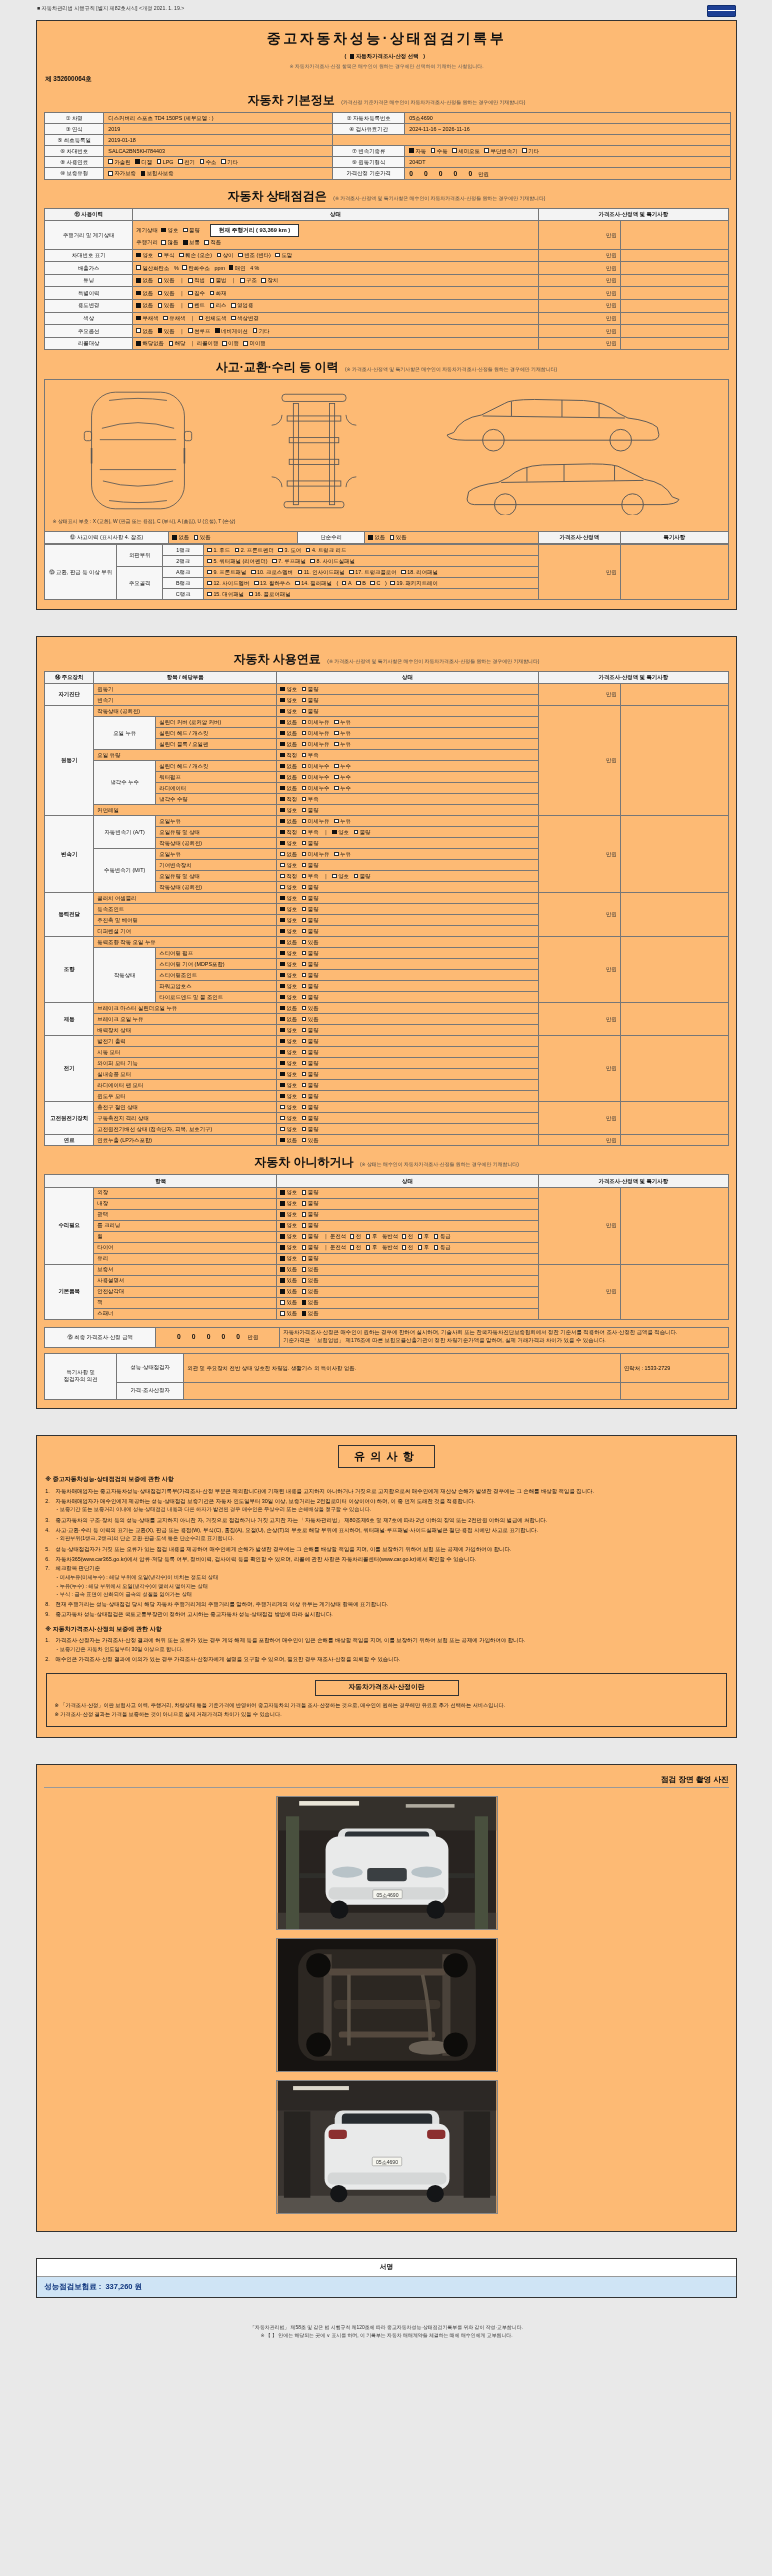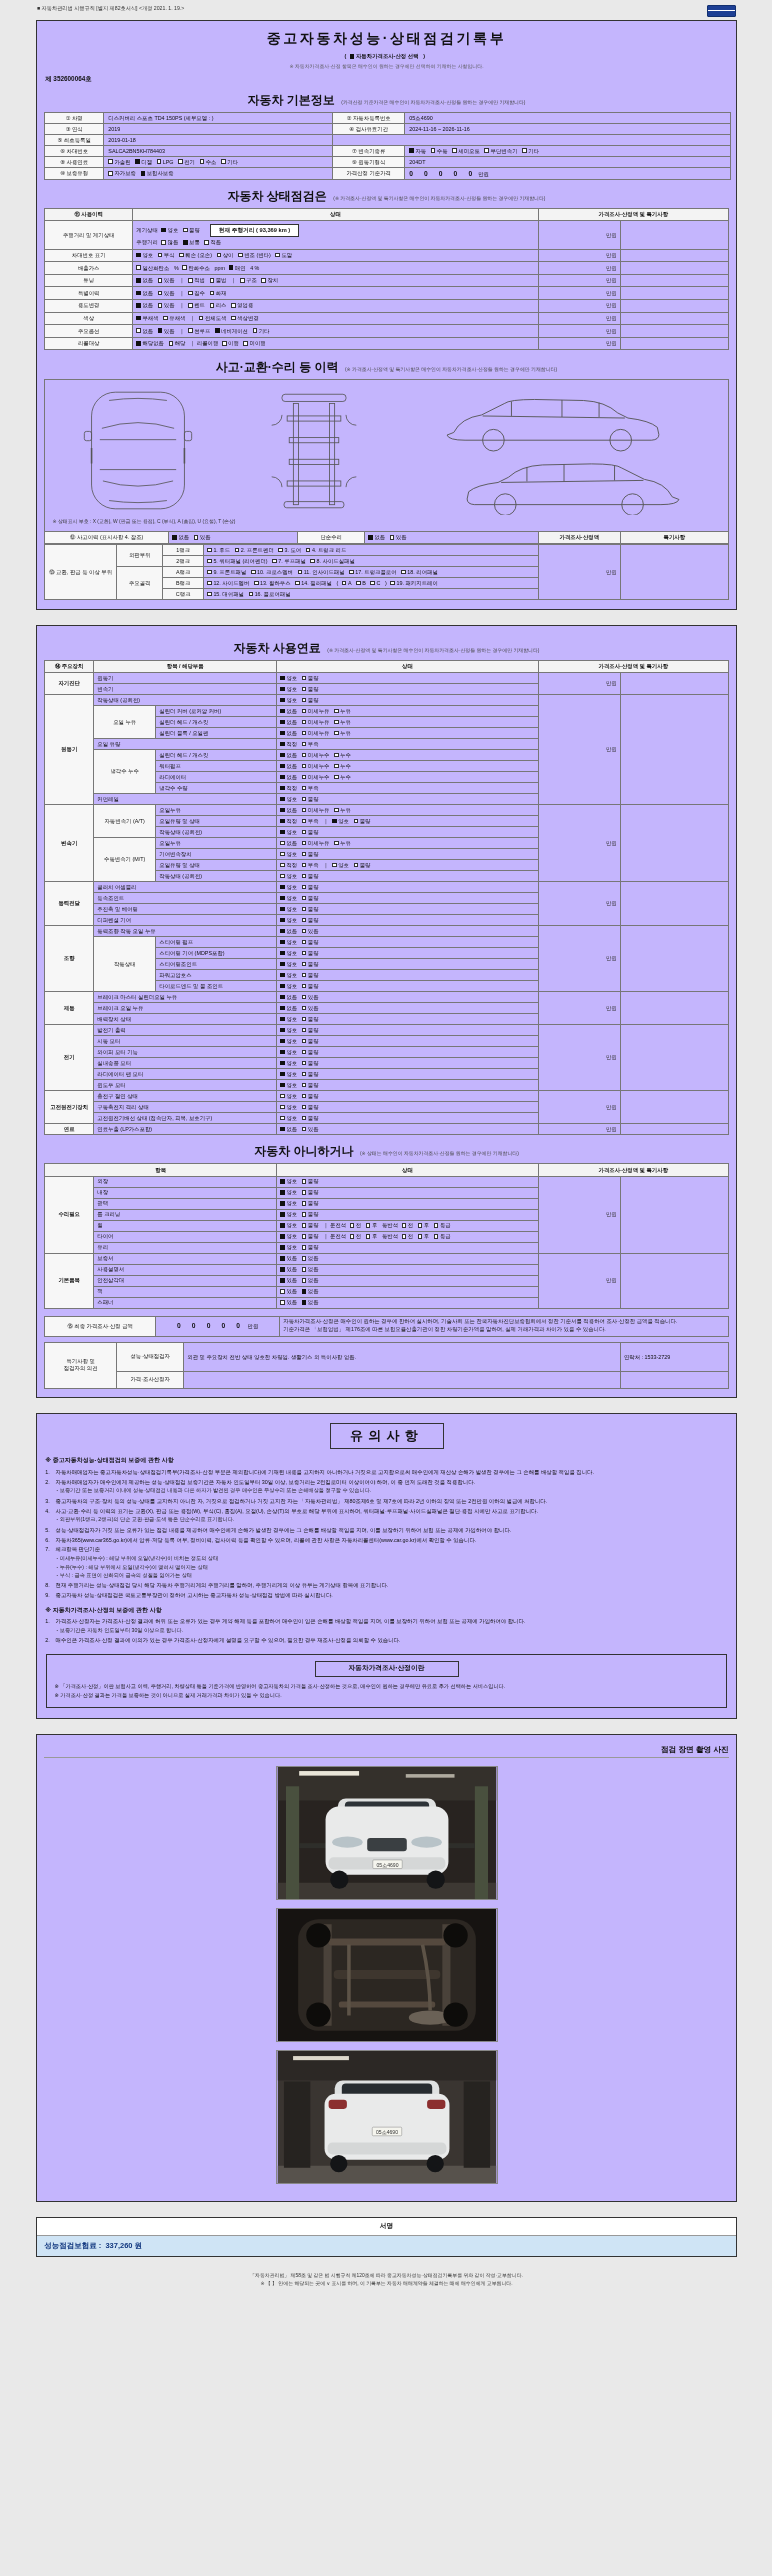--- a/index.html
+++ b/index.html
@@ -1,20 +1,20 @@
 <!DOCTYPE html>
 <html style="font-size:8.2px"><head>
 <meta charset="utf-8">
 <style>
 *{box-sizing:border-box;margin:0;padding:0;}
 body{width:773px;min-height:2576px;background:#e9e9e9;font-family:"Liberation Sans","DejaVu Sans",sans-serif;color:#111;}
 .doc{width:701px;margin:0 auto;padding:3.1px 0 15.5px;}
 .topline{display:flex;justify-content:space-between;align-items:flex-start;font-size:5.2px;color:#333;padding:1.5px 1px 2.6px;}
 .logo-box{width:29px;height:12.4px;border-radius:1px;background:linear-gradient(#1d3f94 0 38%,#ffffff 38% 50%,#1d3f94 50% 100%);border:0.5px solid #13306f;}
-.panel{background:#c4b5fd;border:0.8px solid #333;margin-bottom:15px;padding:6.2px 7.2px 8.2px;}
+.panel{background:#fdba74;border:0.8px solid #333;margin-bottom:26px;padding:6.2px 7.2px 8.2px;}
 .doc-title{text-align:center;font-size:14px;font-weight:bold;letter-spacing:2.6px;padding-top:3.1px;}
 .doc-sub{text-align:center;font-size:7.2px;font-weight:bold;margin-top:3.6px;}
 .doc-note{text-align:center;font-size:4.9px;color:#555;margin-top:2.1px;}
 .doc-no{font-size:6.4px;font-weight:bold;margin:6.2px 1px 1px;}
 .sec-head{text-align:center;margin:8.2px 0 3.1px;}
 .sec-title{font-size:12px;font-weight:bold;display:inline;}
 .sec-note{font-size:4.9px;color:#444;display:inline;margin-left:4.1px;}
 table.ft{width:100%;border-collapse:collapse;table-layout:fixed;}
 .ft td,.ft th{border:0.5px solid #777;font-size:5.4px;padding:1.5px 3.1px;vertical-align:middle;word-break:keep-all;}
 .ft th{background:#f3f3f3;font-weight:bold;text-align:center;padding:2.1px 1px;}
@@ -28,21 +28,21 @@
 .price{text-align:right;vertical-align:bottom;font-size:5.4px;color:#333;}
 .line{padding:0.8px 0;}
 .devcell{font-weight:bold;}
 .zeros{letter-spacing:4.6px;font-weight:bold;font-size:6.7px;}
 .diag-wrap{border:0.5px solid #777;border-bottom:none;padding:6.2px 5.2px 3.1px;}
 .diag-row{display:flex;justify-content:space-around;align-items:center;}
 .legend{font-size:4.9px;color:#333;padding:3.1px 2.1px 4.1px;}
 .final-desc{font-size:4.6px;color:#222;line-height:1.45;}
 .remarks-text{font-size:5.2px;line-height:1.5;text-align:left;}
 .pre{white-space:pre-line;}
-.notice-titlebox{width:114px;margin:2.1px auto 7.2px;border:0.8px solid #333;text-align:center;font-weight:bold;font-size:13px;letter-spacing:5.2px;padding:3.1px;}
+.notice-titlebox{width:97px;margin:2.1px auto 7.2px;border:0.8px solid #333;text-align:center;font-weight:bold;font-size:11px;letter-spacing:5.2px;padding:3.1px;}
 .nhead{font-weight:bold;font-size:6px;margin:6.2px 1px 2.6px;}
 .nitem{font-size:5.4px;line-height:1.55;margin:1.5px 1px;display:flex;}
 .nn{width:10.3px;flex:none;}
 .ntext{flex:1;}
 .nsub{font-size:5.2px;color:#222;margin:0.5px 1px 0.5px 12.4px;line-height:1.5;}
 .define-box{border:0.8px solid #333;margin:9.3px 2.1px 2.1px;padding:6.2px 7.2px;}
 .define-title{width:144px;margin:0 auto 5.2px;border:0.6px solid #333;text-align:center;font-weight:bold;font-size:6.7px;padding:2.1px;}
 .define-line{font-size:5.2px;line-height:1.55;margin:1.5px 0;}
 .photos-title{text-align:right;font-weight:bold;font-size:7.7px;padding:3.1px 0 2.1px;border-bottom:0.5px solid #999;}
 .photo{display:block;margin:8.2px auto;border:0.5px solid #888;}

